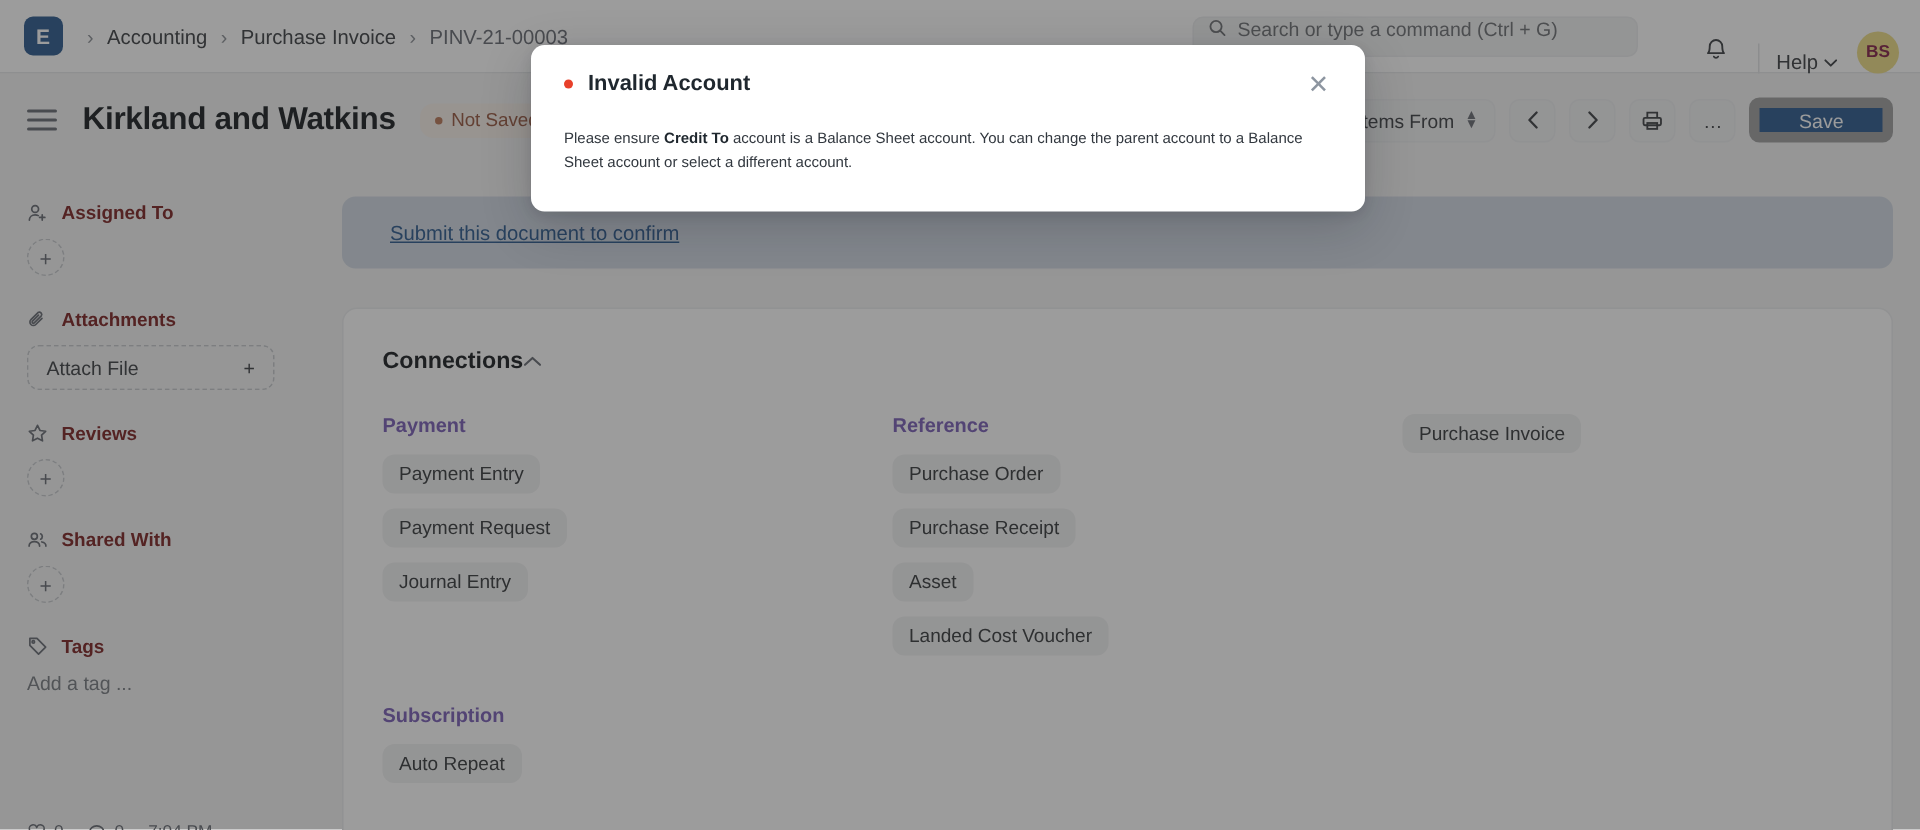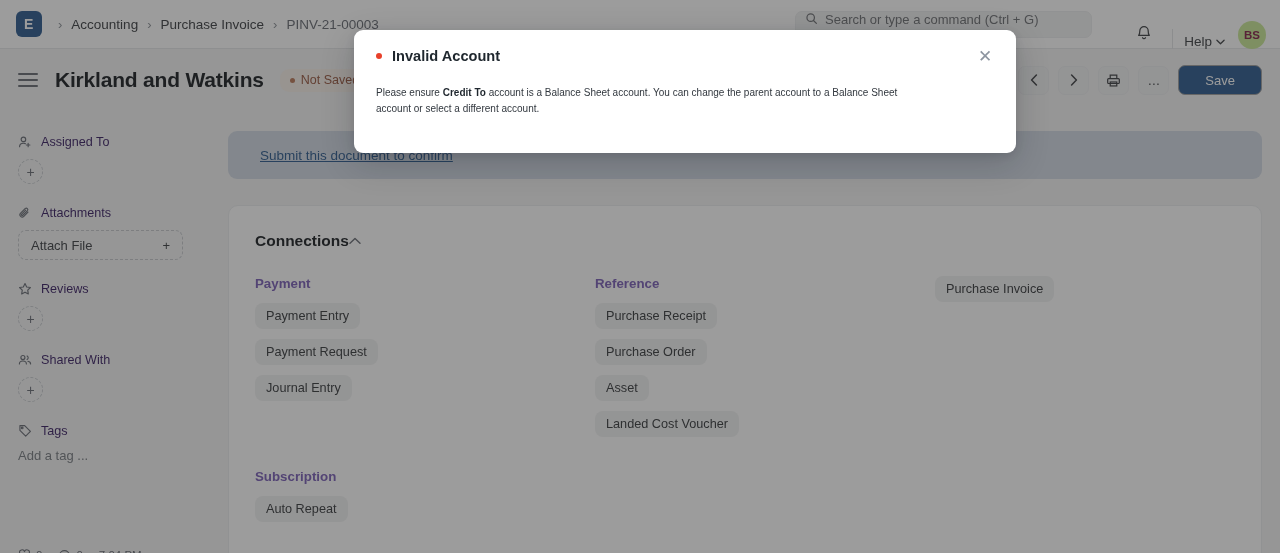--- a/index.html
+++ b/index.html
@@ -49,21 +49,21 @@
     position: absolute; right: 14px; top: 0; height: 49px;
     display: flex; align-items: flex-end; gap: 0;
   }
   .bell-btn {
     width: 34px; height: 34px; display: flex; align-items: center; justify-content: center;
   }
   .nav-divider { width: 1px; height: 20px; background: #e3e6e9; margin: 0 11px; }
   .help { color: #42474e; font-size: 13.5px; display: flex; align-items: center; gap: 4px; }
   .avatar {
     width: 28px; height: 28px; border-radius: 50%;
-    background: #bef264; color: #c2185b;
+    background: #fde047; color: #c2185b;
     display: flex; align-items: center; justify-content: center;
     font-size: 11.5px; font-weight: 600; margin-left: 13px;
   }
 
   
   .page-head {
     position: absolute; top: 49px; left: 0; right: 0; height: 62px;
     display: flex; align-items: center; padding: 0 18px;
   }
   .hamburger { width: 20px; display: flex; flex-direction: column; gap: 4px; margin-right: 17px; }
@@ -81,34 +81,34 @@
   .head-actions { margin-left: auto; display: flex; align-items: center; gap: 9px; }
   .btn {
     height: 29px; border-radius: 7px;
     background: #f2f3f4; border: 1px solid #eceef0;
     display: inline-flex; align-items: center; justify-content: center;
     font-size: 12.8px; color: #42474e; padding: 0 11px; gap: 7px;
     white-space: nowrap;
   }
   .btn.icon-only { width: 31px; padding: 0; }
   .btn-primary {
-    height: 30px; border-radius: 7px; background: #1565c0; border: 1px solid #a3a3a3;
+    height: 30px; border-radius: 7px; background: #1565c0; border: 7px solid #a3a3a3;
     color: #ffffff; font-size: 13px; font-weight: 500;
     padding: 0 26px; display: inline-flex; align-items: center; justify-content: center;
   }
   .stepper { display: flex; flex-direction: column; line-height: .62; font-size: 9px; color: #6b7280; }
 
   
   .page-body { position: absolute; top: 111px; left: 0; right: 0; bottom: 0; }
 
   .sidebar { position: absolute; left: 0; top: 0; width: 212px; bottom: 0; padding: 24px 18px 0 18px; }
   .sb-section { margin-bottom: 12px; }
   .sb-label {
     display: flex; align-items: center; gap: 9px;
-    color: #4c1d95; font-size: 12.6px; font-weight: 400;
+    color: #b91c1c; font-size: 12.6px; font-weight: 700;
     margin-bottom: 10px;
   }
   .plus-circle {
     width: 25px; height: 25px; border-radius: 50%;
     border: 1px dashed #c7ccd2; color: #6b7280;
     display: flex; align-items: center; justify-content: center;
     font-size: 14px; line-height: 1;
   }
   .attach-btn {
     width: 165px; height: 30px; border-radius: 8px;
@@ -153,24 +153,24 @@
     display: inline-block; background: #f2f3f4; border-radius: 8px;
     padding: 6px 11px; font-size: 12.7px; color: #3c4247;
     margin-bottom: 10px;
   }
   .pill-wrap { display: flex; flex-direction: column; align-items: flex-start; }
   .sub-block { margin-top: 22px; }
 
   
   .modal {
     position: absolute; left: 354px; top: 30px;
-    width: 662px; background: #ffffff;
+    width: 556px; background: #ffffff;
     border-radius: 9px;
     box-shadow: 0 10px 34px rgba(15,22,30,.20), 0 2px 8px rgba(15,22,30,.10);
-    padding: 18px 22px 36px 22px;
+    padding: 18px 22px 24px 22px;
     z-index: 50;
   }
   .modal-head { display: flex; align-items: flex-start; }
   .modal-title {
     display: flex; align-items: center; gap: 10px;
     font-size: 14.6px; font-weight: 600; color: #1f272e;
   }
   .dot-red { width: 6px; height: 6px; border-radius: 50%; background: #e8402a; flex: none; }
   .modal-close {
     margin-left: auto; color: #8d95a0; font-size: 17px;
@@ -399,22 +399,22 @@
             <div class="pill-wrap">
               <span class="pill">Payment Entry</span>
               <span class="pill">Payment Request</span>
               <span class="pill">Journal Entry</span>
             </div>
           </div>
 
           <div>
             <div class="conn-col-title">Reference</div>
             <div class="pill-wrap">
+              <span class="pill">Purchase Order</span>
               <span class="pill">Purchase Receipt</span>
-              <span class="pill">Purchase Order</span>
               <span class="pill">Asset</span>
               <span class="pill">Landed Cost Voucher</span>
             </div>
           </div>
 
           <div>
             <div class="pill-wrap">
               <span class="pill">Purchase Invoice</span>
             </div>
           </div>

